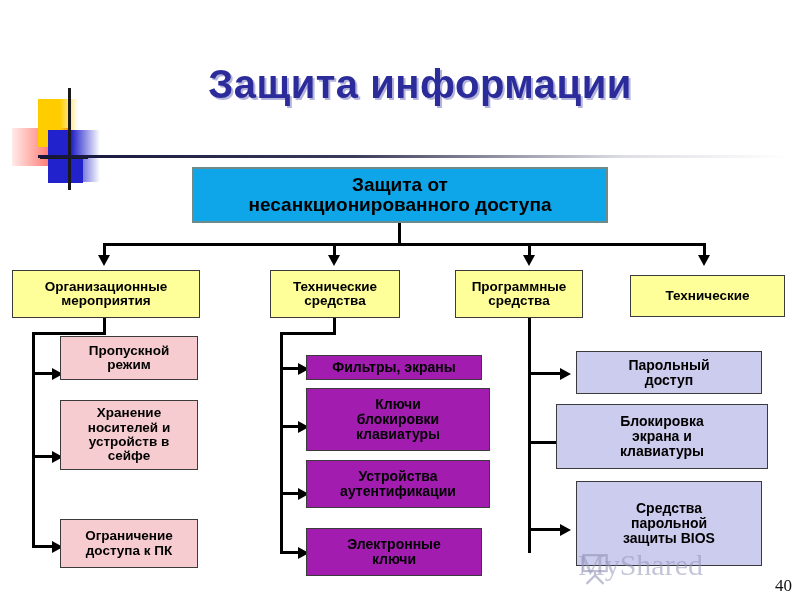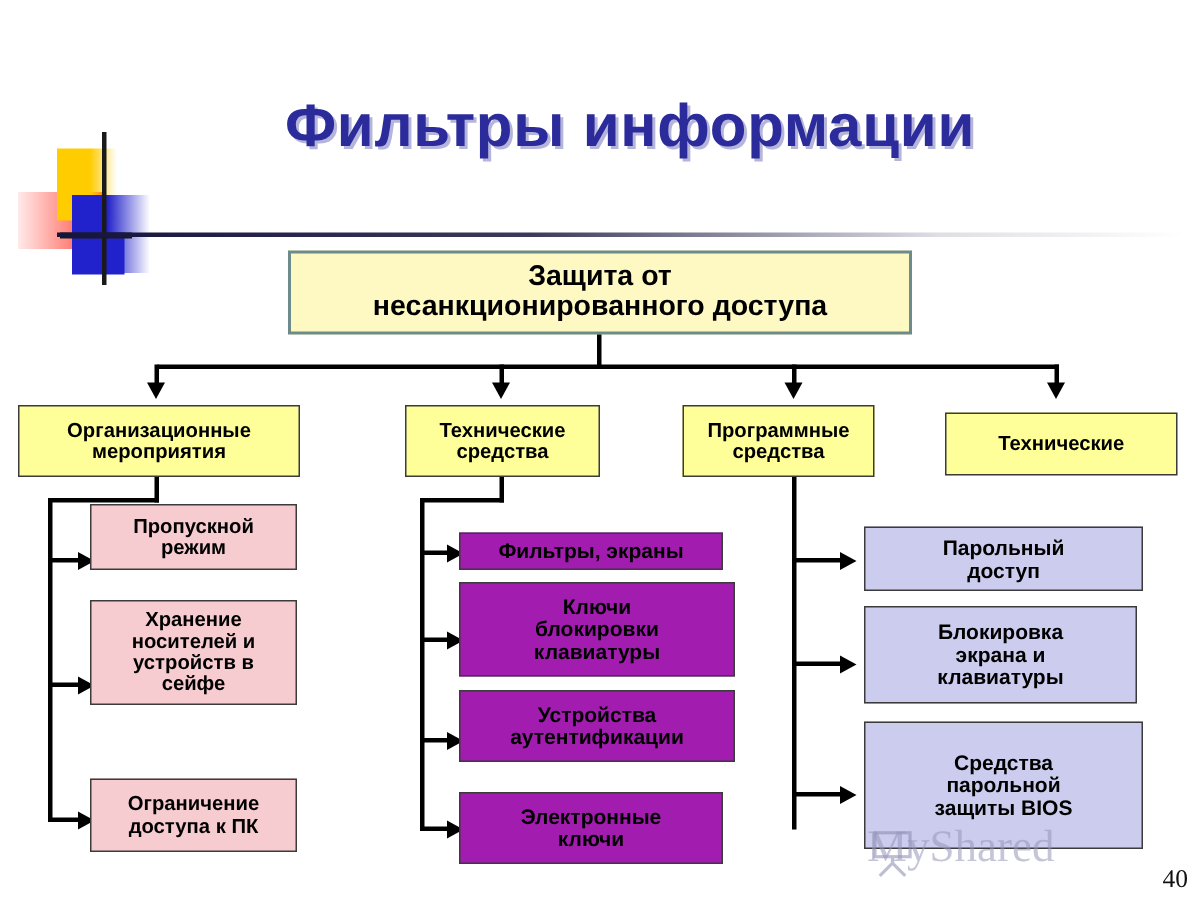--- a/index.html
+++ b/index.html
@@ -71,21 +71,21 @@
     display: flex;
     align-items: center;
     justify-content: center;
     text-align: center;
     color: #000000;
     font-weight: bold;
     line-height: 1.06;
     padding: 1px 3px;
   }
   .box-root {
-    background: #fef9c3;
+    background: #0ea5e9;
     border: 2px solid #6e8b8b;
     font-size: 19px;
     font-weight: bold;
   }
   .box-cat {
     background: #ffff99;
     border: 1px solid #3b3b3b;
     font-size: 13.5px;
   }
   .box-org { background: #f7ccd0; font-size: 13.5px; }
@@ -145,21 +145,21 @@
   <div class="logo-wrap">
     <div class="logo-red"></div>
     <div class="logo-yellow"></div>
     <div class="logo-blue"></div>
     <div class="logo-blue2"></div>
     <div class="logo-vline"></div>
     <div class="logo-hline-short"></div>
   </div>
   <div class="rule"></div>
 
-  <div class="title">Фильтры информации</div>
+  <div class="title">Защита информации</div>
 
   <div class="box box-root" style="left:192px; top:167px; width:416px; height:56px;">
     <div>
       <div>Защита от</div>
       <div>несанкционированного доступа</div>
     </div>
   </div>
 
   <div class="ln vln" style="left:398px; top:223px; height:22px;"></div>
   <div class="ln hln" style="left:105px; top:243px; width:601px;"></div>
@@ -283,21 +283,21 @@
   <div class="ln hln" style="left:528px; top:528px; width:36px;"></div>
   <div class="arrow-right" style="left:560px; top:524px;"></div>
 
   <div class="box box-soft" style="left:576px; top:351px; width:186px; height:43px;">
     <div>
       <div>Парольный</div>
       <div>доступ</div>
     </div>
   </div>
 
-  <div class="box box-soft" style="left:576px; top:404px; width:182px; height:65px;">
+  <div class="box box-soft" style="left:556px; top:404px; width:212px; height:65px;">
     <div>
       <div>Блокировка</div>
       <div>экрана и</div>
       <div>клавиатуры</div>
     </div>
   </div>
 
   <div class="box box-soft" style="left:576px; top:481px; width:186px; height:85px;">
     <div>
       <div>Средства</div>

